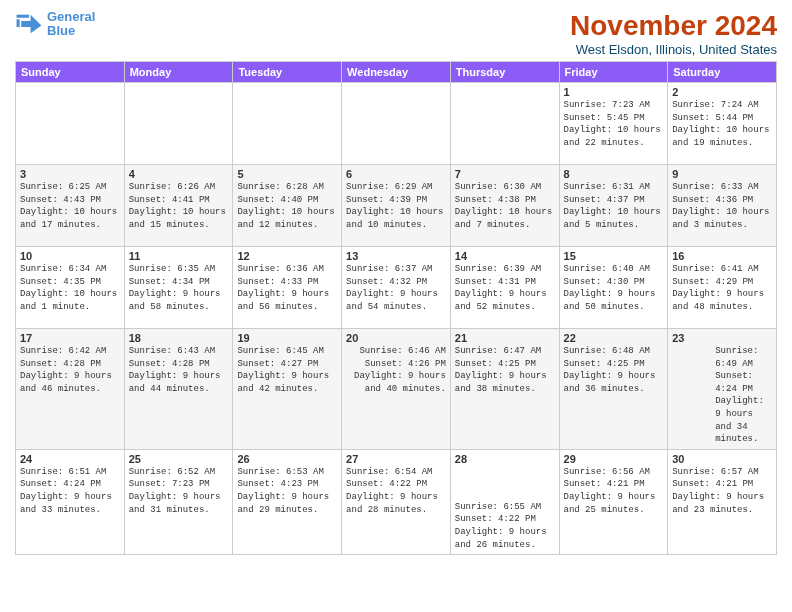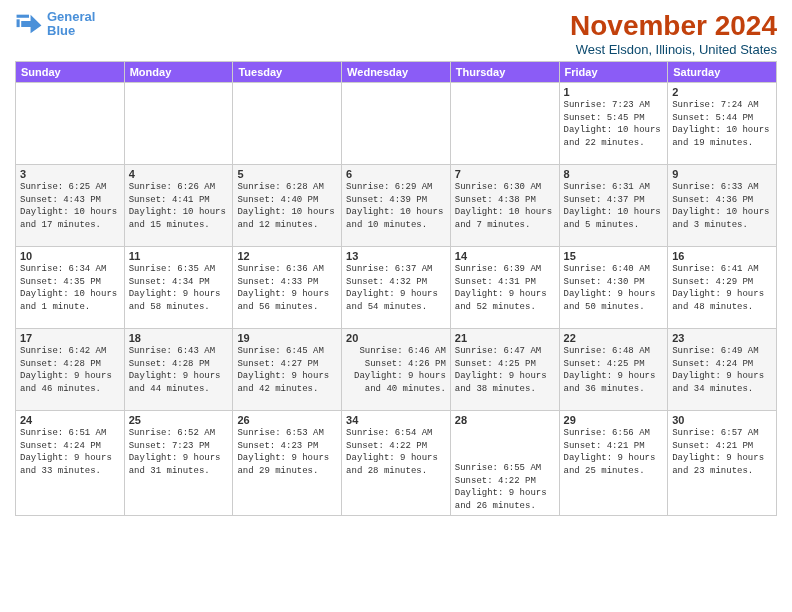--- a/index.html
+++ b/index.html
@@ -268,21 +268,21 @@
 Daylight: 9 hours and 38 minutes.</div>
           </td>
           <td class="alt-row">
             <span class="day-num">22</span>
             <div class="day-info" style="white-space: pre-line;">Sunrise: 6:48 AM
 Sunset: 4:25 PM
 Daylight: 9 hours and 36 minutes.</div>
           </td>
           <td class="alt-row">
             <span class="day-num">23</span>
-            <div class="day-info" style="white-space: pre-line;">Sunrise: 6:49 AM
+            <div class="day-info" style="white-space: pre-line; margin-left: 43px;">Sunrise: 6:49 AM
 Sunset: 4:24 PM
 Daylight: 9 hours and 34 minutes.</div>
           </td>
         </tr>
         <tr>
           <td>
             <span class="day-num">24</span>
             <div class="day-info" style="white-space: pre-line;">Sunrise: 6:51 AM
 Sunset: 4:24 PM
 Daylight: 9 hours and 33 minutes.</div>
@@ -293,21 +293,21 @@
 Sunset: 7:23 PM
 Daylight: 9 hours and 31 minutes.</div>
           </td>
           <td>
             <span class="day-num">26</span>
             <div class="day-info" style="white-space: pre-line;">Sunrise: 6:53 AM
 Sunset: 4:23 PM
 Daylight: 9 hours and 29 minutes.</div>
           </td>
           <td>
-            <span class="day-num">34</span>
+            <span class="day-num">27</span>
             <div class="day-info" style="white-space: pre-line;">Sunrise: 6:54 AM
 Sunset: 4:22 PM
 Daylight: 9 hours and 28 minutes.</div>
           </td>
           <td>
             <span class="day-num">28</span>
             <div class="day-info" style="white-space: pre-line; margin-top: 36px;">Sunrise: 6:55 AM
 Sunset: 4:22 PM
 Daylight: 9 hours and 26 minutes.</div>
           </td>

